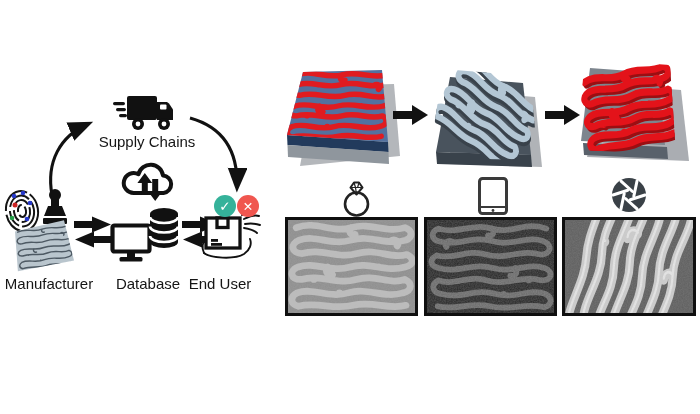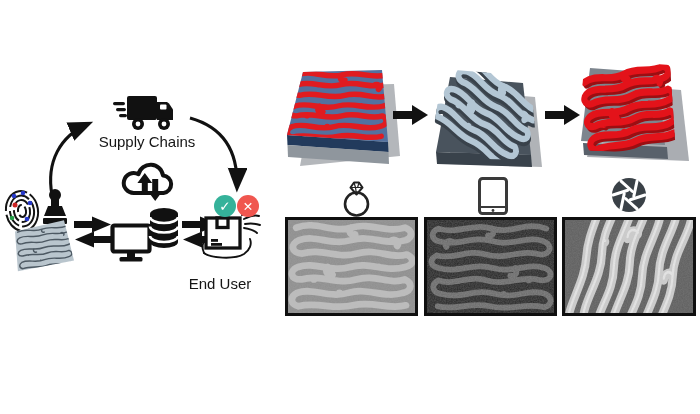--- a/index.html
+++ b/index.html
@@ -71,20 +71,21 @@
     <rect x="17" y="29" width="8" height="5" fill="#111"></rect>
     <rect x="9.5" y="34" width="23" height="4.6" rx="1.5" fill="#111"></rect>
   </svg>
 
   <svg class="abs" style="left:147px;top:206px" width="34" height="44" viewBox="0 0 34 44">
     <path d="M3,8 a14,6 0 0 1 28,0 v28 a14,6 0 0 1 -28,0 z" fill="#111"></path>
     <path d="M3,11 a14,6 0 0 0 28,0" fill="none" stroke="#fff" stroke-width="2.6"></path>
     <path d="M3,20.5 a14,6 0 0 0 28,0" fill="none" stroke="#fff" stroke-width="2.6"></path>
     <path d="M3,30 a14,6 0 0 0 28,0" fill="none" stroke="#fff" stroke-width="2.6"></path>
   </svg>
+  <div class="lbl" style="left:102px;top:275px;width:92px">Database</div>
 
   <svg class="abs" style="left:74px;top:215px" width="38" height="34" viewBox="0 0 38 34">
     <rect x="0" y="6" width="18" height="7" fill="#111"></rect>
     <polygon points="18,1.5 37,9.5 18,17.5" fill="#111"></polygon>
     <rect x="20" y="21" width="18" height="7" fill="#111"></rect>
     <polygon points="20,16.5 1,24.5 20,32.5" fill="#111"></polygon>
   </svg>
 
   <svg class="abs" style="left:182px;top:215px" width="38" height="34" viewBox="0 0 38 34">
     <rect x="0" y="6" width="18" height="7" fill="#111"></rect>
@@ -125,20 +126,21 @@
       <polygon points="3,7 53,2 58,43 1,47" fill="#b9c5cd"></polygon>
       <g clip-path="url(#cpSheet)">
         <g stroke-width="3.2" stroke="#4d5963">
           <g transform="translate(2,4) scale(0.44,0.45)">
               <use href="#mazeP"></use>
             </g>
         </g>
       </g>
     </svg>
   </div>
+  <div class="lbl" style="left:0px;top:275px;width:98px">Manufacturer</div>
 
   <svg class="abs" style="left:198px;top:206px" width="64" height="54" viewBox="0 0 64 54">
     <g fill="none" stroke="#111" stroke-width="1.9" stroke-linecap="round">
       <path d="M44,9 C49,4 55,1 59,2"></path>
       <path d="M46,13 C52,10 58,9 61,10"></path>
       <path d="M47,18 C53,17 59,18 62,19"></path>
       <path d="M46,22 C52,23 57,25 59,27"></path>
       <path d="M6,47 C12,52 36,54 46,48 C52,44 54,38 52,33"></path>
       <path d="M6,47 C3.5,41 4.5,36 8,33"></path>
     </g>

